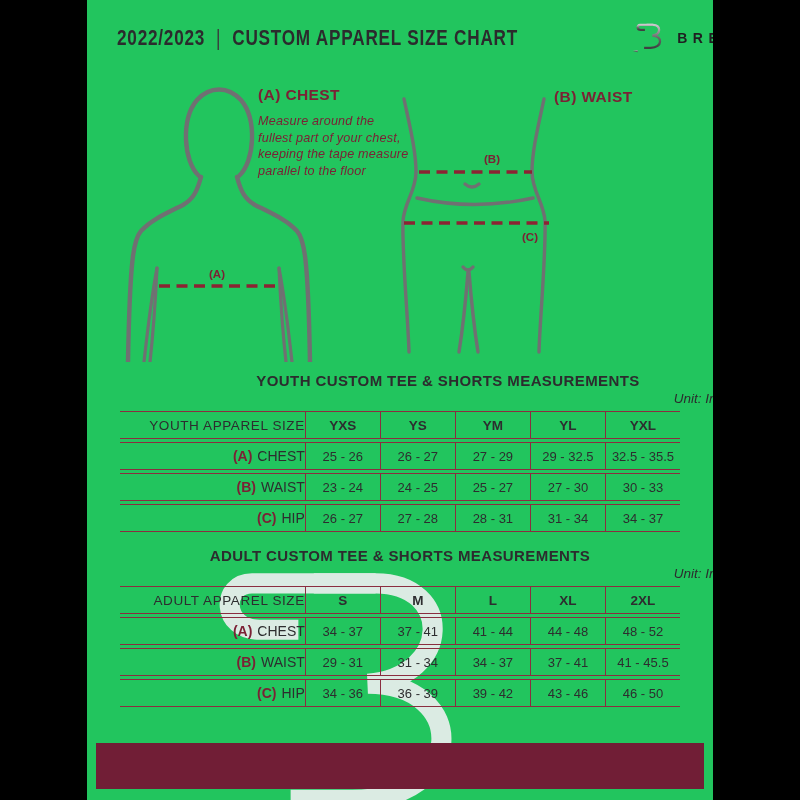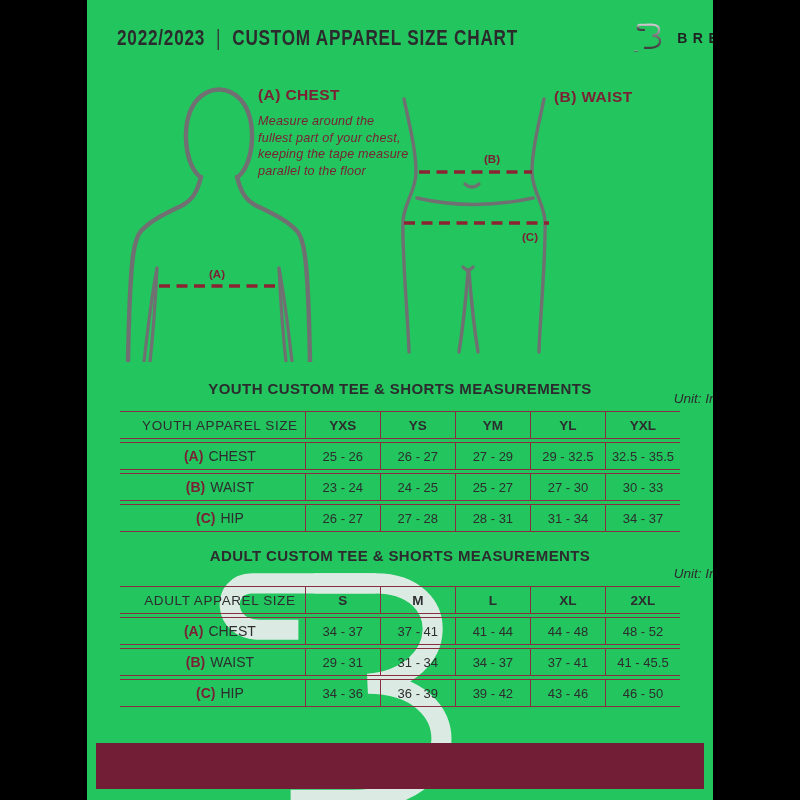--- a/index.html
+++ b/index.html
@@ -30,21 +30,21 @@
 
   
   .size-table{position:absolute;left:33px;width:560px;border-collapse:separate;border-spacing:0 3px;
               table-layout:fixed;z-index:2;}
   .size-table th,.size-table td{border-top:1.5px solid #8b2d40;border-bottom:1.5px solid #8b2d40;
               height:26px;font-size:13px;color:#2d2d2f;text-align:center;padding:0;}
   .size-table th:not(:first-child),.size-table td:not(:first-child){border-left:1.4px solid #8b2d40;}
   .size-table col.c-label{width:33%;}
   .size-table th{font-weight:700;font-size:13.5px;}
   .size-table th.label-col{font-weight:400;letter-spacing:.6px;}
-  .size-table .label-col{text-align:center;padding-left:15px;}
+  .size-table .label-col{text-align:right;padding-left:15px;}
   .size-table td.label-col{font-size:14px;}
   .row-key{color:#7b2135;font-weight:700;margin-right:5px;}
 
   
   .footer-bar{position:absolute;left:9px;top:743px;width:608px;height:46px;background:#711e36;z-index:3;}
 
   
   .watermark{position:absolute;left:80px;top:552px;width:340px;height:310px;z-index:0;opacity:.9;}
 
   .figure-svg{position:absolute;}
@@ -127,21 +127,21 @@
       <p class="guide-heading">(A) CHEST</p>
       <p class="guide-body">Measure around the fullest part of your chest, keeping the tape measure parallel to the floor</p>
     </div>
 
     <div class="guide-block" style="left:467px;top:6px;width:152px;">
       <p class="guide-heading">(B) WAIST</p>
     </div>
 
   </div>
 
-  <div class="sec-title" style="top:380px;">YOUTH CUSTOM TEE &amp; SHORTS MEASUREMENTS</div>
+  <div class="sec-title" style="top:372px;padding-left:48px;">YOUTH CUSTOM TEE &amp; SHORTS MEASUREMENTS</div>
   <div class="sec-unit" style="top:391px;">Unit: Inches</div>
 
   <table class="size-table" style="top:408px;">
     <colgroup>
         <col class="c-label">
         <col>
         <col>
         <col>
         <col>
         <col>

